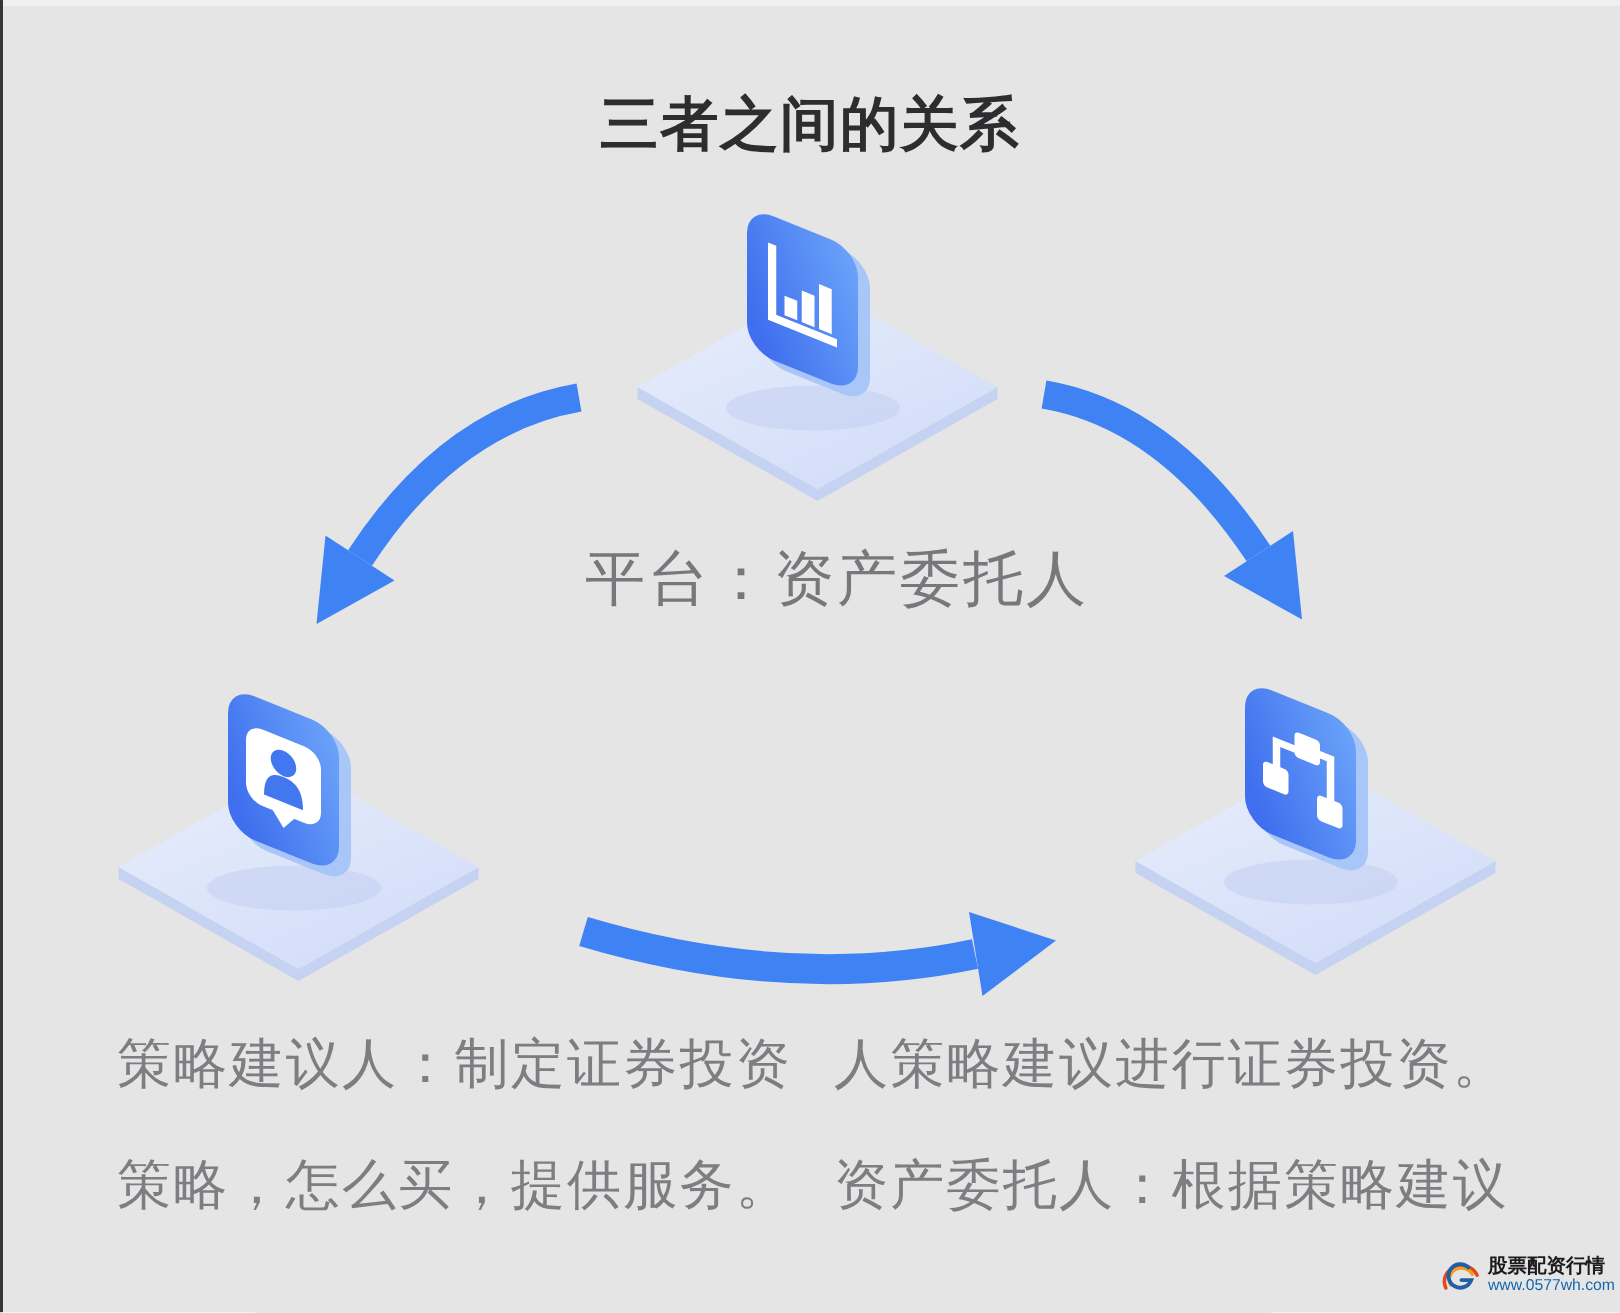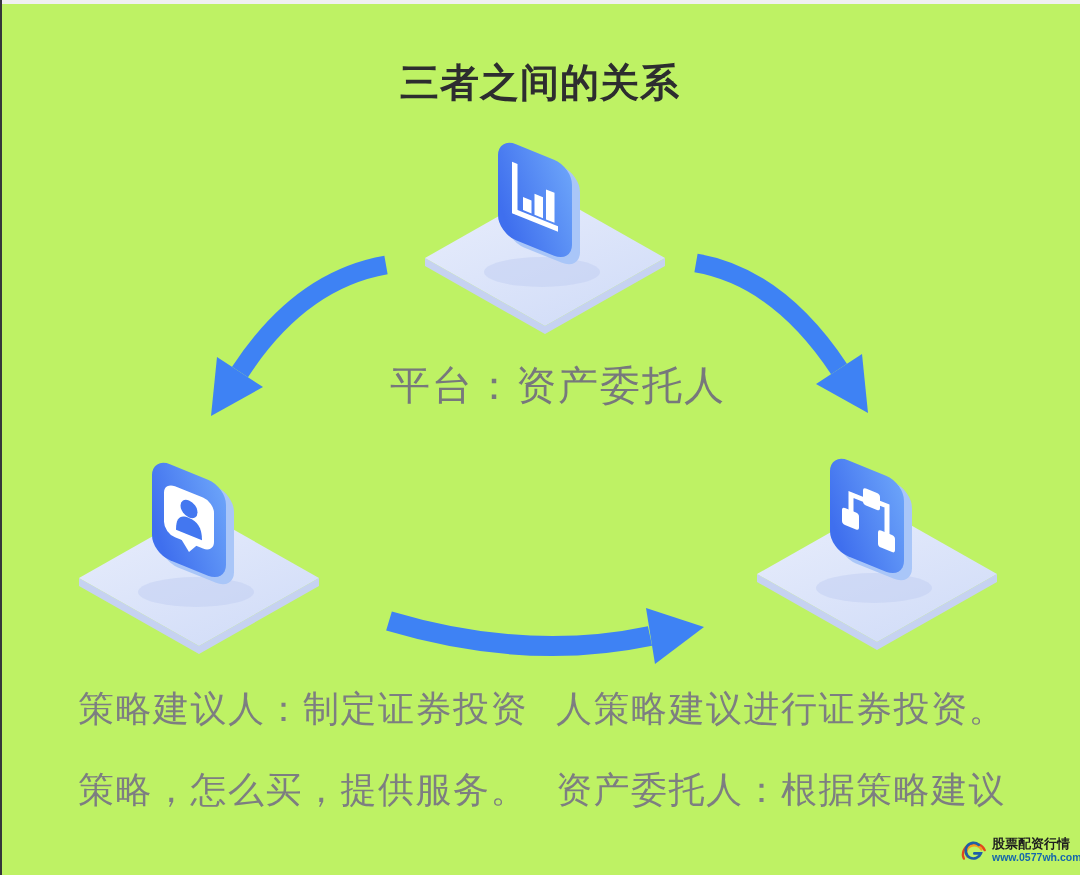--- a/index.html
+++ b/index.html
@@ -1,16 +1,16 @@
 <!DOCTYPE html>
 <html><head>
 <meta charset="utf-8">
 <style>
   html,body{margin:0;padding:0;background:#fff;}
-  .canvas{position:relative;width:1080px;height:875px;background:#bef264;overflow:hidden;
+  .canvas{position:relative;width:1080px;height:875px;background:#e5e5e5;overflow:hidden;
           font-family:"Liberation Sans","DejaVu Sans",sans-serif;}
   .top-strip{position:absolute;top:0;left:0;right:0;height:4px;background:#f0f0f1;}
   .left-edge{position:absolute;top:0;left:0;width:2px;height:100%;background:#35363a;}
 
   .title{position:absolute;top:56px;left:0;width:100%;margin:0;text-align:center;
          font-size:39px;font-weight:bold;color:#2d2d2f;letter-spacing:1px;}
 
   .center-label{position:absolute;left:390px;top:358px;font-size:40px;color:#77787c;
                 letter-spacing:2px;white-space:nowrap;}
 
@@ -23,21 +23,21 @@
 
   .desc{position:absolute;font-size:36px;color:#7d7e81;letter-spacing:1.5px;
         line-height:81px;white-space:nowrap;}
   .desc .line{display:block;}
   #desc-advisor{left:78px;top:668px;}
   #desc-trustor{left:556px;top:668px;}
 
   .watermark{position:absolute;left:958px;top:835px;display:flex;align-items:center;gap:4px;}
   .wm-texts{display:flex;flex-direction:column;}
   .wm-brand{font-size:13px;font-weight:bold;color:#1c1c1e;line-height:1.2;white-space:nowrap;}
-  .wm-site{font-size:10.5px;font-weight:bold;color:#1566ad;line-height:1.1;white-space:nowrap;}
+  .wm-site{font-size:10.5px;font-weight:normal;color:#1566ad;line-height:1.1;white-space:nowrap;}
 </style>
 </head>
 <body>
 
 <div class="canvas">
   <div class="top-strip"></div>
   <div class="left-edge"></div>
 
   <h1 class="title">三者之间的关系</h1>
 

